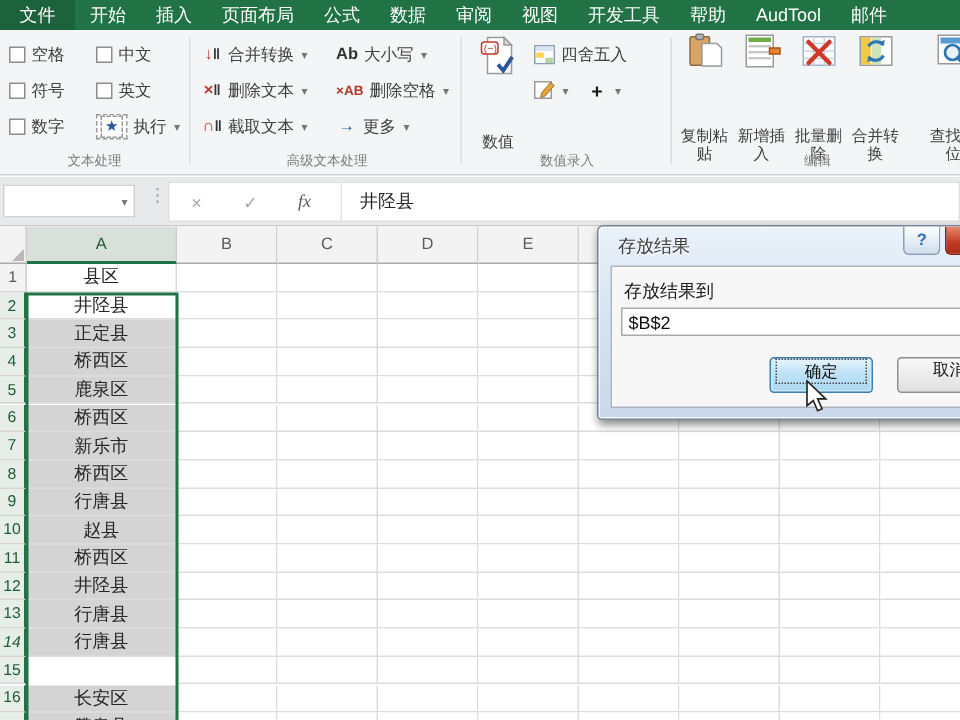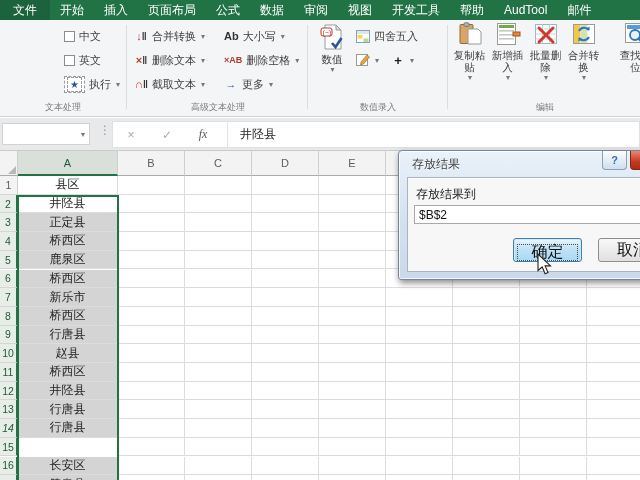--- a/index.html
+++ b/index.html
@@ -30,21 +30,21 @@
   .star-icon { display:inline-block; border:1px dashed #9a9a9a; padding:0 2px;
     color:#2b579a; font-size:10px; line-height:13px; background:#fff; }
   .ic-red { color:#c0392b; font-weight:bold; font-size:11px; }
   .ic-bars { color:#333; font-weight:bold; font-size:10px; letter-spacing:-1px; }
   .case-icon { color:#333; font-weight:bold; font-size:11px; }
   .remove-space-icon { color:#b03a2e; font-weight:bold; font-size:9px; }
   .more-icon { color:#2b579a; font-weight:bold; font-size:11px; }
   .abc-icon { color:#555; font-weight:bold; font-size:8px; }
   .plus-icon { color:#1a1a1a; font-weight:bold; font-size:13px; }
   .bigbtn { position:absolute; display:flex; flex-direction:column; align-items:center;
-    font-size:10.5px; color:#404040; text-align:center; }
+    font-size:10.5px; color:#404040; text-align:center;gap:36px; }
   .bigbtn .blabel { line-height:12px; margin-top:3px; word-break:break-all; }
   
   .fbar { position:absolute; left:0; top:118px; width:640px; height:33px;
     background:#e8e9ea; border-bottom:1px solid #c9cacb; }
   .namebox { position:absolute; left:2px; top:5px; width:88px; height:22px;
     background:#fff; border:1px solid #d2d2d2; display:flex; align-items:center; }
   .namebox .nbval { flex:1; font-size:11px; padding-left:4px; color:#222; }
   .namebox .nbarrow { font-size:8px; color:#777; padding-right:4px; }
   .nbdots { position:absolute; left:99px; top:5px; font-size:12px; color:#9a9a9a; }
   .fxzone { position:absolute; left:112px; top:3px; width:528px; height:27px;
@@ -89,24 +89,24 @@
     display:flex; align-items:center; justify-content:center; }
   .dlg-close { position:absolute; left:231px; top:0; width:44px; height:19px;
     background:linear-gradient(#e68a74,#c13a22 60%,#a92e18); border:1px solid #8b2012;
     border-top:none; border-radius:0 0 4px 4px; }
   .dlg-client { position:absolute; left:8px; top:26px; width:260px; height:95px;
     background:#f7f7f7; border:1px solid #a9b4c0; box-shadow:inset 0 1px 0 #fff; }
   .dlg-label { position:absolute; left:8px; top:8px; font-size:12px; color:#1a1a1a; }
   .dlg-input { position:absolute; left:6px; top:27px; width:247px; height:19px;
     border:1px solid #a9a9a9; font-size:12px; padding-left:4px; color:#111;
     font-family:"Liberation Sans","DejaVu Sans",sans-serif; background:#fff; }
-  .btn { position:absolute; top:60px; height:24px; font-size:16px; color:#111;
+  .btn { position:absolute; top:60px; height:24px; font-size:11px; color:#111;
     border:1px solid #8e8e8e; border-radius:3px;
     background:linear-gradient(#f8f8f8,#e0e0e0);
-    display:flex; align-items:flex-end; justify-content:center;
+    display:flex; align-items:flex-start; justify-content:center;
     font-family:"Liberation Sans","DejaVu Sans",sans-serif; }
   .btn.ok { left:105px; width:69px; border-color:#3c7fb1;
     background:linear-gradient(#eaf6fd,#bfe2f6 45%,#a9d9f2);
     box-shadow:inset 0 0 0 1px #cfe9f8; }
   .btn.ok .focusring { display:flex; align-items:center; justify-content:center;
     width:61px; height:17px; border:1px dotted #4a4a4a; }
   .btn.cancel { left:190px; width:70px; }
   .cursor { position:absolute; left:537px; top:253px; pointer-events:none; }
 </style>
 </head>
@@ -123,20 +123,34 @@
       <div class="tab">审阅</div>
       <div class="tab">视图</div>
       <div class="tab">开发工具</div>
       <div class="tab">帮助</div>
       <div class="tab">AudTool</div>
       <div class="tab">邮件</div>
     </div>
 
 <div class="ribbon">
   <div class="rg" style="left:2px;width:122px">
+    <div class="col" style="left:4px">
+          <div class="cbrow">
+            <span class="cb"></span>
+            <span>空格</span>
+          </div>
+          <div class="cbrow">
+            <span class="cb"></span>
+            <span>符号</span>
+          </div>
+          <div class="cbrow">
+            <span class="cb"></span>
+            <span>数字</span>
+          </div>
+        </div>
     <div class="col" style="left:62px">
           <div class="cbrow">
             <span class="cb"></span>
             <span>中文</span>
           </div>
           <div class="cbrow">
             <span class="cb"></span>
             <span>英文</span>
           </div>
           <div class="cbrow">

